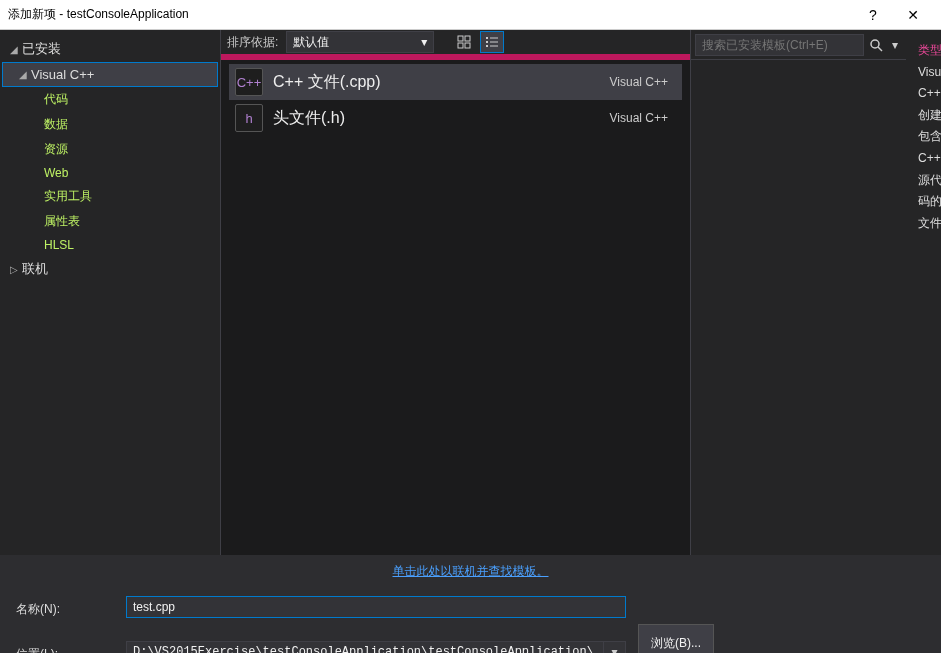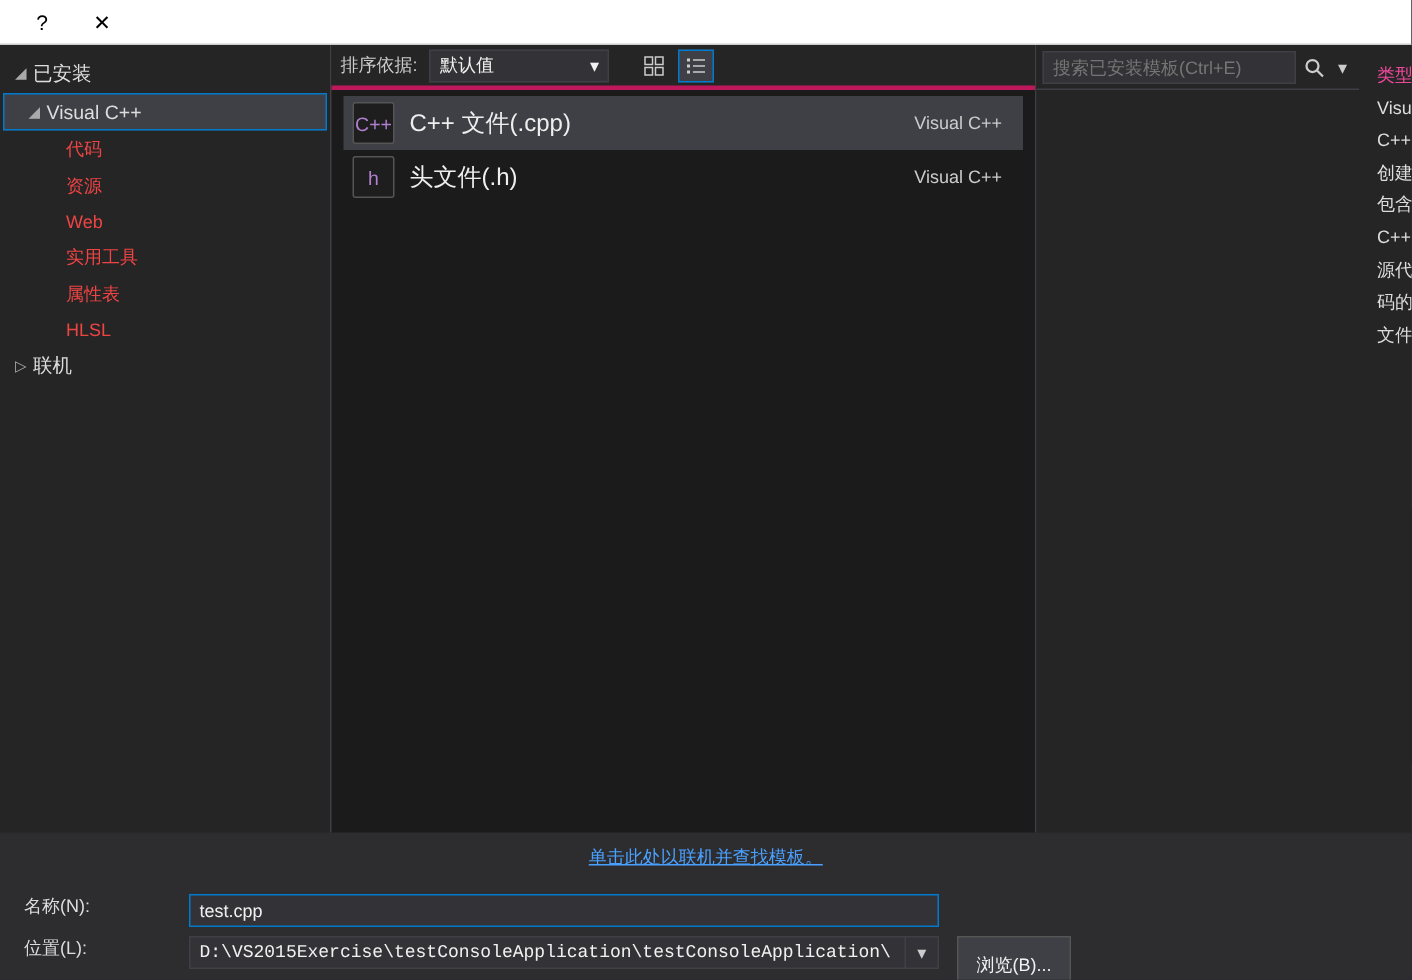--- a/index.html
+++ b/index.html
@@ -6,70 +6,72 @@
   body { background: #2d2d30; color: #f1f1f1; width: 941px; height: 653px; overflow: hidden; font-size: 12px; }
   .titlebar { background: #fff; height: 30px; display: flex; align-items: center; padding: 0 8px; color: #000; border-bottom: 1px solid #ccc; }
   .titlebar .title { flex: 1; font-size: 12px; }
   .titlebar .btn { width: 40px; text-align: center; font-size: 14px; cursor: pointer; }
   .main { display: flex; height: 525px; }
   .sidebar { width: 220px; background: #252526; padding: 6px 0; }
   .tree-item { padding: 4px 8px 4px 14px; display: flex; align-items: center; cursor: pointer; color: #ddd; }
   .tree-item.lvl0 { padding-left: 10px; font-size: 13px; }
   .tree-item.lvl1 { padding-left: 18px; font-size: 13px; }
   .tree-item.lvl1.sel { background: #3f3f46; border: 1px solid #007acc; margin: 0 2px; padding-left: 16px; }
-  .tree-item.lvl2 { padding-left: 44px; font-size: 12px; color: #ef4444; }
+  .tree-item.lvl2 { padding-left: 44px; font-size: 12px; color: #bef264; }
   .caret { display: inline-block; width: 12px; font-size: 10px; color: #aaa; }
   .center { flex: 1; background: #1b1b1c; display: flex; flex-direction: column; border-left: 1px solid #3f3f46; border-right: 1px solid #3f3f46; }
-  .toolbar { height: 30px; display: flex; align-items: center; background: #252526; border-bottom: 3px solid #be185d; padding: 0 6px; gap: 4px; }
+  .toolbar { height: 30px; display: flex; align-items: center; background: #252526; border-bottom: 6px solid #be185d; padding: 0 6px; gap: 4px; }
   .sortlabel { color: #ccc; margin-right: 4px; }
-  .sortcombo { background: #333337; border: 1px solid #3f3f46; color: #f1f1f1; height: 22px; width: 120px; padding: 0 6px; display: flex; align-items: center; justify-content: space-between; cursor: pointer; }
+  .sortcombo { background: #333337; border: 1px solid #3f3f46; color: #f1f1f1; height: 22px; width: 148px; padding: 0 6px; display: flex; align-items: center; justify-content: space-between; cursor: pointer; }
   .viewbtn { width: 24px; height: 22px; display: flex; align-items: center; justify-content: center; cursor: pointer; color: #ccc; }
   .viewbtn.active { background: #3f3f46; border: 1px solid #007acc; }
   .list { flex: 1; padding: 4px 8px; overflow: auto; }
   .row { display: flex; align-items: center; height: 36px; padding: 0 6px; cursor: pointer; }
   .row.sel { background: #3f3f46; }
   .row .icon { width: 28px; height: 28px; border: 1px solid #555; border-radius: 2px; display: flex; align-items: center; justify-content: center; margin-right: 10px; color: #b080d0; font-size: 13px; background: #1e1e1e; }
   .row .label { flex: 1; color: #eee; font-size: 16px; }
   .row .lang { color: #ccc; font-size: 12px; margin-right: 8px; }
   .rightpane { width: 250px; background: #252526; display: flex; flex-direction: row; }
   .searchbar { height: 30px; display: flex; align-items: center; background: #252526; border-bottom: 1px solid #3f3f46; padding: 0 4px; }
   .searchinput { flex: 1; background: #333337; border: 1px solid #3f3f46; color: #888; height: 22px; padding: 0 6px; font-size: 12px; }
   .searchbtn { width: 24px; height: 22px; display: flex; align-items: center; justify-content: center; color: #ccc; cursor: pointer; }
   .details { padding: 10px 12px; color: #ddd; line-height: 1.8; }
   .details .k { color: #ec4899; }
   .linkbar { text-align: center; padding: 8px; background: #2d2d30; }
   .linkbar a { color: #4aa0ff; text-decoration: underline; cursor: pointer; font-size: 12px; }
   .bottom { background: #2d2d30; padding: 8px 16px; }
-  .field { display: flex; align-items: flex-start; margin-bottom: 6px; }
+  .field { display: flex; align-items: flex-end; margin-bottom: 6px; }
   .field label { width: 110px; color: #ddd; }
   .textinput { background: #333337; border: 1px solid #007acc; color: #f1f1f1; height: 22px; padding: 0 6px; width: 500px; font-family: inherit; font-size: 12px; }
   .textinput.noborder { border: 1px solid #3f3f46; width: 478px; font-family: Liberation Mono, monospace; }
   .combo-caret { width: 22px; height: 22px; background: #333337; border: 1px solid #3f3f46; border-left: none; display: flex; align-items: center; justify-content: center; cursor: pointer; color: #ccc; }
   .browse { height: 39px; background: #3f3f46; border: 1px solid #555; color: #f1f1f1; padding: 0 12px; margin-left: 12px; cursor: pointer; font-size: 12px; }
   svg { display: block; }
 </style>
 </head>
 <body>
 
 <div class="titlebar">
+  <span class="title">添加新项 - testConsoleApplication</span>
   <span class="btn">?</span>
   <span class="btn">✕</span>
 </div>
 
 <div class="main">
   <div class="sidebar">
     <div class="tree-item lvl0">
         <span class="caret">◢</span>
         <span>已安装</span>
       </div>
     <div class="tree-item lvl1 sel">
         <span class="caret">◢</span>
         <span>Visual C++</span>
       </div>
     <div class="tree-item lvl2">代码</div>
+    <div class="tree-item lvl2">数据</div>
     <div class="tree-item lvl2">资源</div>
     <div class="tree-item lvl2">Web</div>
     <div class="tree-item lvl2">实用工具</div>
     <div class="tree-item lvl2">属性表</div>
     <div class="tree-item lvl2">HLSL</div>
     <div class="tree-item lvl0">
         <span class="caret">▷</span>
         <span>联机</span>
       </div>
   </div>

